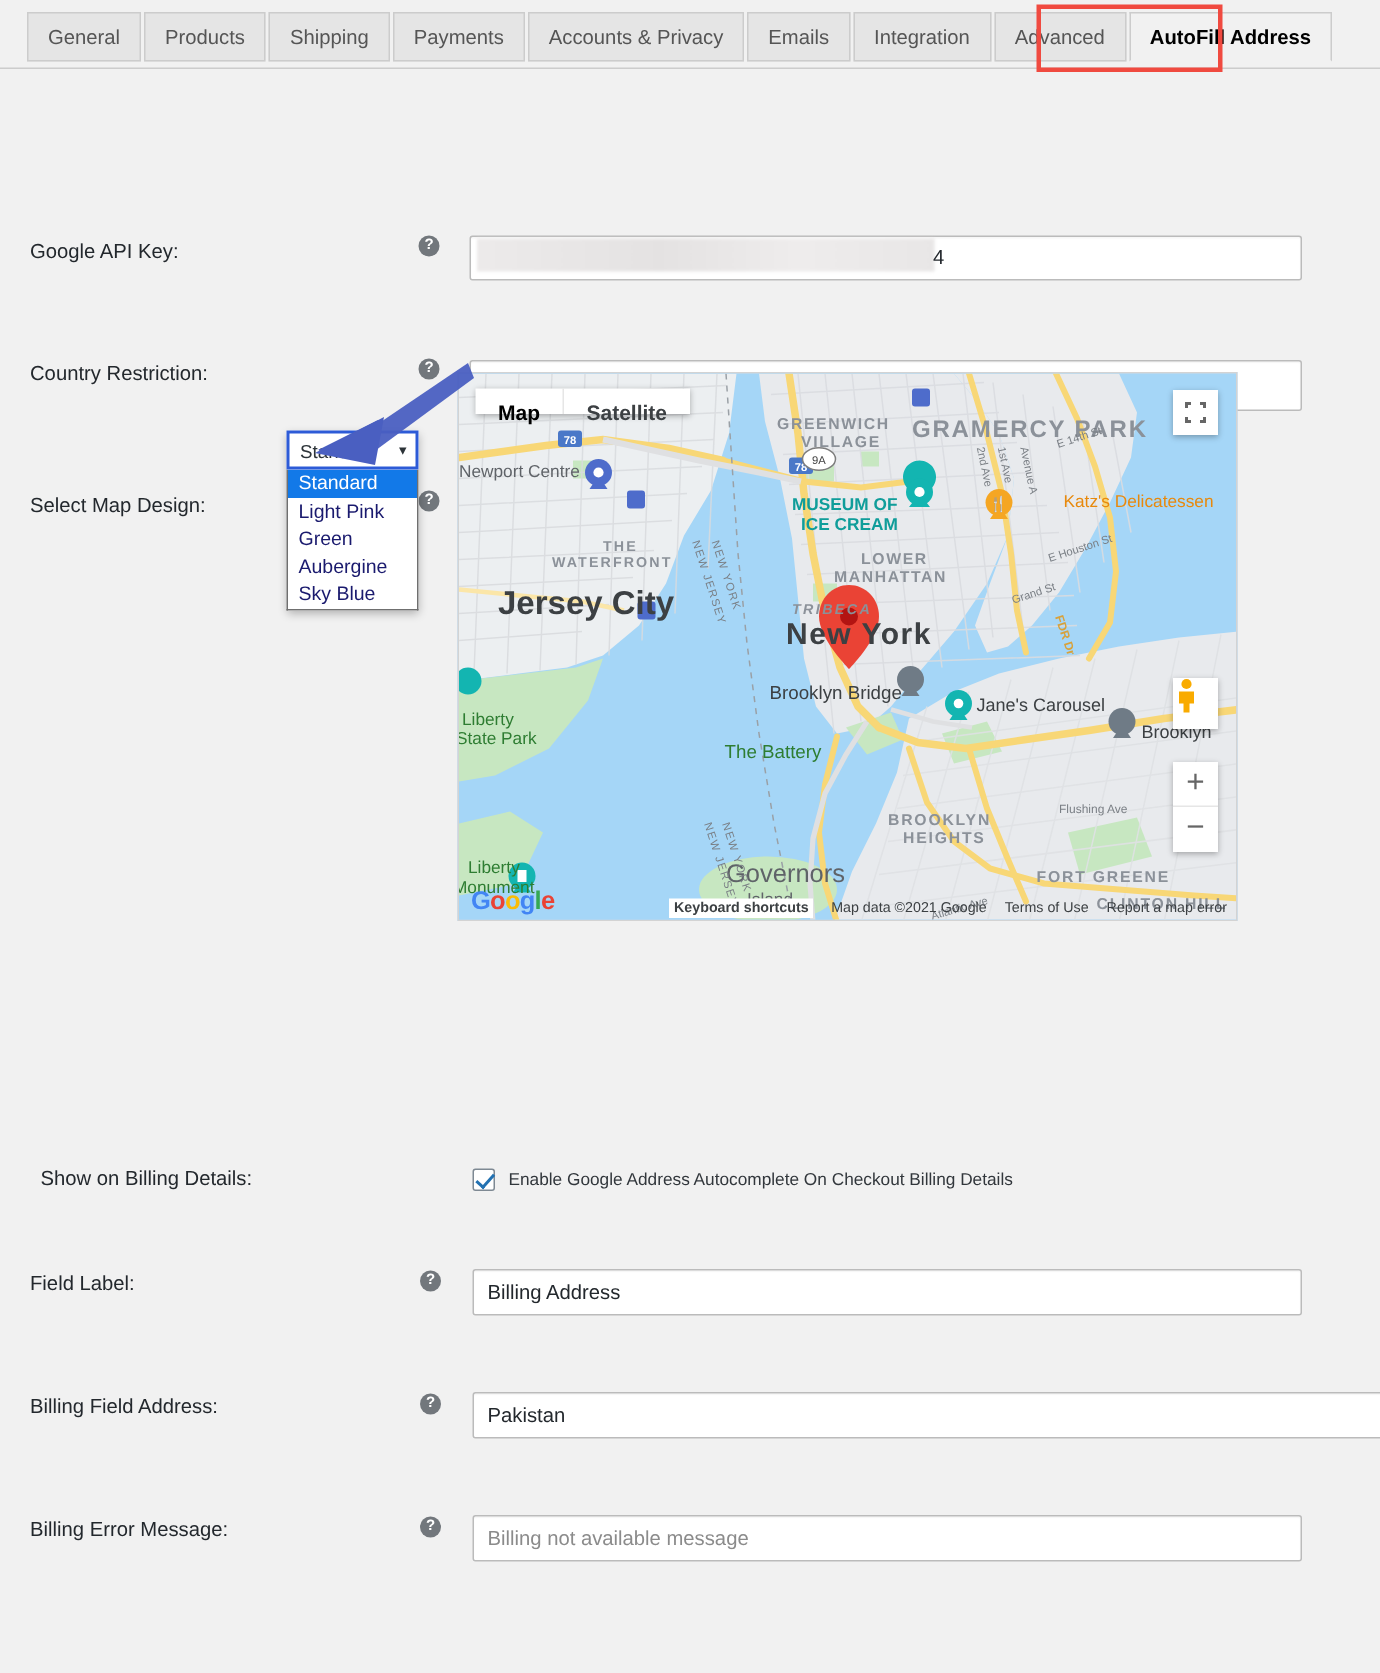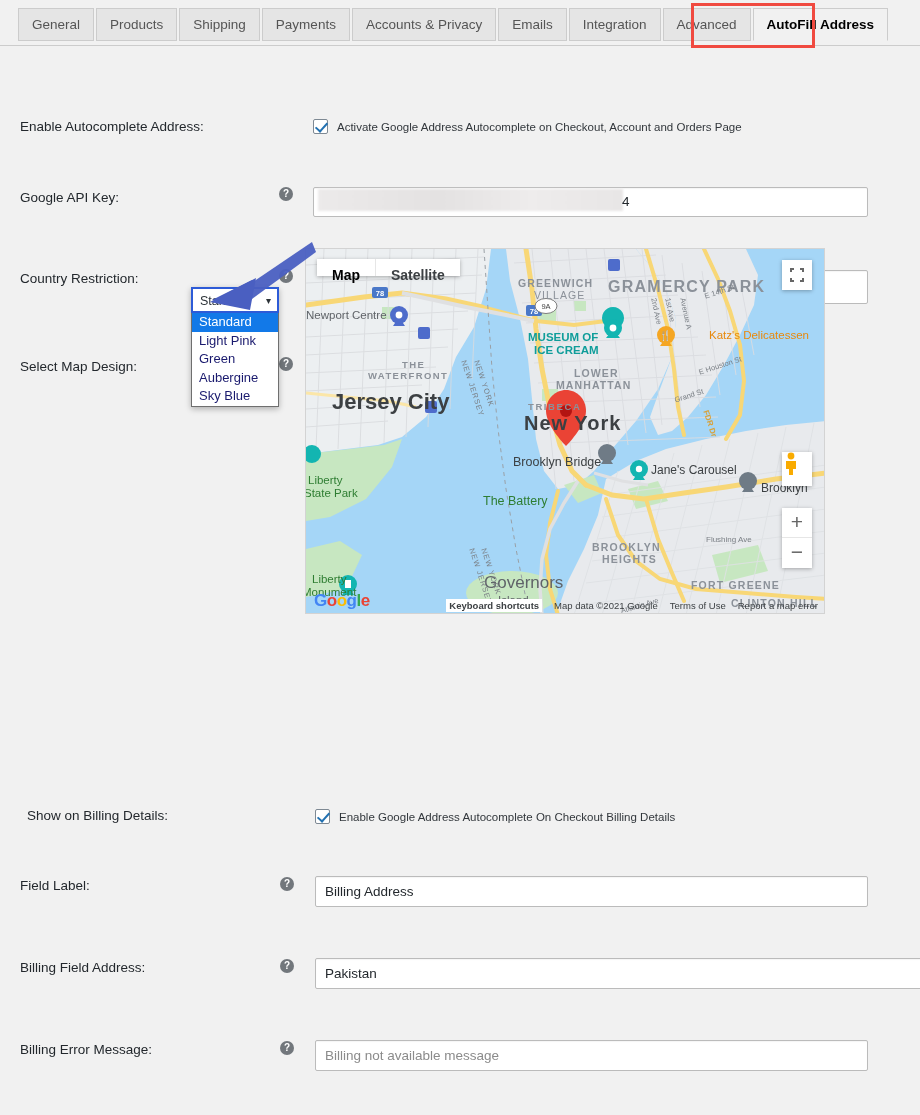--- a/index.html
+++ b/index.html
@@ -249,27 +249,20 @@
 </head>
 <body>
 
 <div id="tabbar">
   <span class="tab">General</span><span class="tab">Products</span><span class="tab">Shipping</span><span class="tab">Payments</span><span class="tab">Accounts &amp; Privacy</span><span class="tab">Emails</span><span class="tab">Integration</span><span class="tab">Advanced</span><span class="tab active">AutoFill Address</span>
   <div id="tab-highlight"></div>
 </div>
 
 <div id="form">
 
-  <div class="row">
-    <div class="lbl" style="top:73px;">Enable Autocomplete Address:</div>
-    <div class="cbwrap" style="left:313px; top:73px;">
-      <div class="cbox checked"></div>
-      <span class="cbtext">Activate Google Address Autocomplete on Checkout, Account and Orders Page</span>
-    </div>
-  </div>
 
   <div class="row">
     <div class="lbl" style="top:114px;">Google API Key:</div>
     <div class="help" style="left:279px; top:111px;">?</div>
     <input type="text" class="fld" style="left: 313px; top: 111px; width: 555px;" value="">
     <div id="apiblur"></div>
     <div id="apitail">4</div>
   </div>
 
   <div class="row">
@@ -459,31 +452,31 @@
       <circle cx="6" cy="205" r="9" fill="#13b5b1"></circle>
 
       <path d="M260,172 c0,-12 -9,-21 -20,-21 c-11,0 -20,9 -20,21 c0,15 20,35 20,35 c0,0 20,-20 20,-35 Z" fill="#ea4335" transform="translate(20,-10)"></path>
       <circle cx="260" cy="162" r="6" fill="#b31412"></circle>
     </g>
   </svg>
 
   <div>
     <span class="mlabel" style="left:302px;top:9px;font-size:16px;font-weight:bold;letter-spacing:1.2px;color:#8b9199;margin-top:20px;">GRAMERCY PARK</span>
     <span class="mlabel" style="left:212px;top:28px;font-size:10.5px;font-weight:bold;letter-spacing:1.1px;color:#8b9199;">GREENWICH</span>
-    <span class="mlabel" style="left:228px;top:40px;font-size:10.5px;font-weight:normal;letter-spacing:1.1px;color:#8b9199;">VILLAGE</span>
+    <span class="mlabel" style="left:228px;top:40px;font-size:10.5px;font-weight:bold;letter-spacing:1.1px;color:#8b9199;">VILLAGE</span>
     <span class="mlabel" style="left:222px;top:82px;font-size:11.5px;font-weight:bold;color:#0f9d9a;">MUSEUM OF</span>
     <span class="mlabel" style="left:228px;top:95px;font-size:11.5px;font-weight:bold;color:#0f9d9a;">ICE CREAM</span>
     <span class="mlabel" style="left:371px;top:80px;font-size:11.5px;color:#e8890c;padding-left:32px;">Katz's Delicatessen</span>
     <span class="mlabel" style="left:268px;top:118px;font-size:10.5px;font-weight:bold;letter-spacing:1.1px;color:#8b9199;">LOWER</span>
     <span class="mlabel" style="left:250px;top:130px;font-size:10.5px;font-weight:bold;letter-spacing:1.1px;color:#8b9199;">MANHATTAN</span>
     <span class="mlabel" style="left:0px;top:60px;font-size:11.5px;color:#5f6368;">Newport Centre</span>
     <span class="mlabel" style="left:96px;top:110px;font-size:9.5px;font-weight:bold;letter-spacing:1.4px;color:#8b9199;">THE</span>
     <span class="mlabel" style="left:62px;top:121px;font-size:9.5px;font-weight:bold;letter-spacing:1.4px;color:#8b9199;">WATERFRONT</span>
     <span class="mlabel" style="left:26px;top:140px;font-size:22px;font-weight:bold;color:#3c4043;">Jersey City</span>
-    <span class="mlabel" style="left:222px;top:152px;font-size:9.5px;font-weight:bold;letter-spacing:1.6px;color:#8b9199;">TRIBECA</span>
+    <span class="mlabel" style="left:222px;top:152px;font-size:9.5px;font-weight:bold;letter-spacing:1.6px;color:#8b9199;font-style:italic;">TRIBECA</span>
     <span class="mlabel" style="left:218px;top:163px;font-size:20px;font-weight:bold;letter-spacing:1px;color:#3c4043;">New York</span>
     <span class="mlabel" style="left:2px;top:225px;font-size:11.5px;color:#2e7d32;">Liberty</span>
     <span class="mlabel" style="left:-2px;top:238px;font-size:11.5px;color:#2e7d32;">State Park</span>
     <span class="mlabel" style="left:207px;top:206px;font-size:12.5px;color:#3c4043;">Brooklyn Bridge</span>
     <span class="mlabel" style="left:345px;top:214px;font-size:12px;color:#3c4043;">Jane's Carousel</span>
     <span class="mlabel" style="left:455px;top:232px;font-size:12px;color:#3c4043;">Brooklyn</span>
     <span class="mlabel" style="left:177px;top:245px;font-size:12.5px;color:#2e7d32;">The Battery</span>
     <span class="mlabel" style="left:286px;top:292px;font-size:10.5px;font-weight:bold;letter-spacing:1.2px;color:#8b9199;">BROOKLYN</span>
     <span class="mlabel" style="left:296px;top:304px;font-size:10.5px;font-weight:bold;letter-spacing:1.2px;color:#8b9199;">HEIGHTS</span>
     <span class="mlabel" style="left:400px;top:286px;font-size:8px;color:#7a7f85;">Flushing Ave</span>

